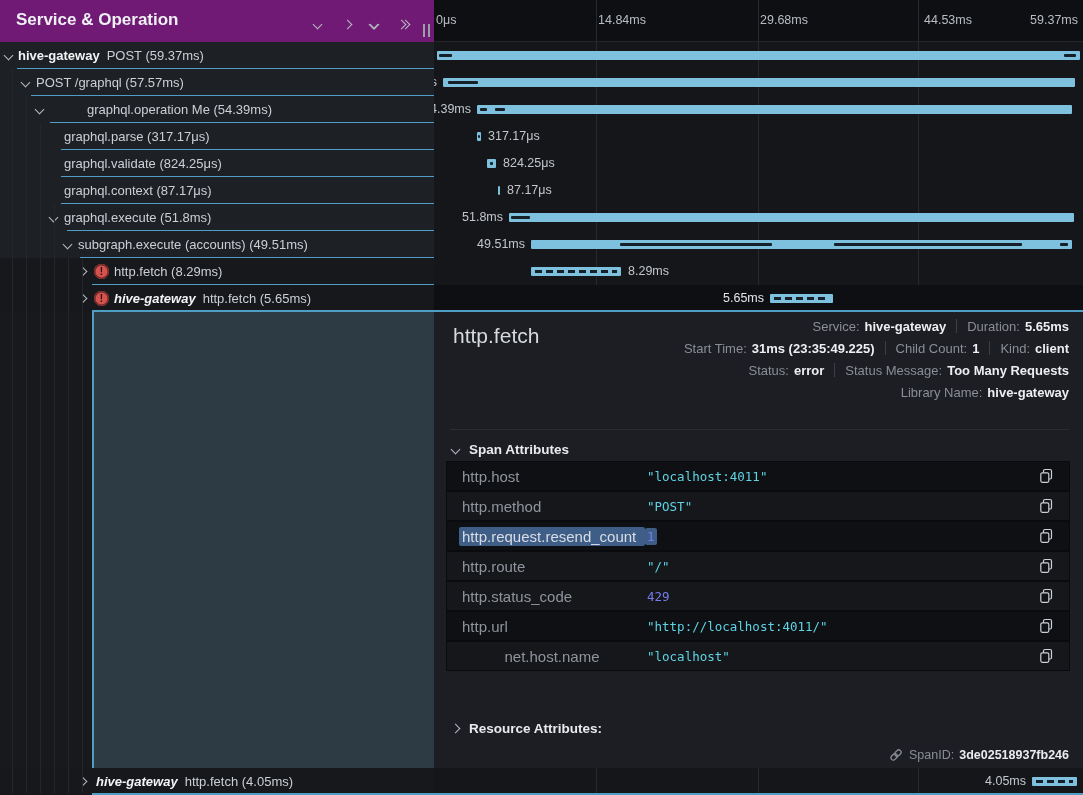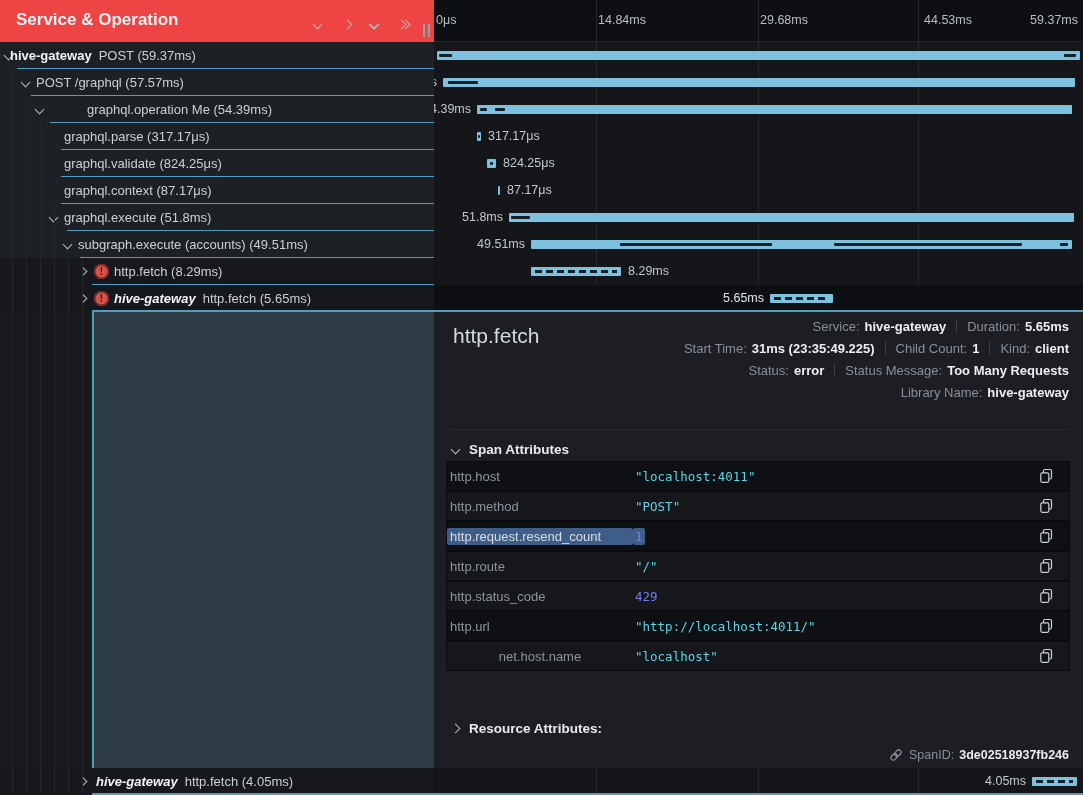--- a/index.html
+++ b/index.html
@@ -28,40 +28,40 @@
   .meta-value{color:#eceef1;font-weight:bold;}
   .meta-div{width:1px;height:14px;background:#3c4046;margin:0 10px;}
   #attr-divider{position:absolute;left:16px;right:14px;top:117px;height:1px;background:#2a2d32;}
   #attrs-header{position:absolute;left:18px;top:127px;height:20px;display:flex;align-items:center;}
   #attrs-title{font-size:13.5px;font-weight:bold;color:#e8eaed;margin-left:10px;}
   #attr-table{position:absolute;left:12px;top:149px;width:624px;background:#0a0b0e;padding:1px;}
   .attr-row{position:relative;height:28px;margin-bottom:2px;display:flex;align-items:center;}
   .attr-row:last-child{margin-bottom:0;text-align:center;}
   .attr-row.odd{background:#0e1013;}
   .attr-row.even{background:#15171b;}
-  .attr-key{font-size:13px;color:#90949c;margin-left:0;width:186px;flex:none;border-radius:2px;padding:1px 3px;}
+  .attr-key{font-size:15px;color:#90949c;margin-left:12px;width:186px;flex:none;border-radius:2px;padding:1px 3px;}
   .attr-key.selected{background:#3f5e87;color:#d9dde4;}
   .attr-val{font-family:"DejaVu Sans Mono", monospace;font-size:12.5px;white-space:nowrap;border-radius:2px;padding:1px 2px;}
   .attr-val.string{color:#5ed4e4;}
   .attr-val.number{color:#777cec;}
   .attr-val.selected{background:#3f5e87;}
   .copy-btn{position:absolute;right:14px;top:6px;width:16px;height:16px;cursor:pointer;}
   #resource-line{position:absolute;left:18px;top:405px;height:22px;display:flex;align-items:center;white-space:nowrap;overflow:hidden;max-width:620px;}
   #resource-title{font-size:13.5px;font-weight:bold;color:#e8eaed;margin-left:10px;margin-right:12px;}
   .res-key{font-size:13px;color:#8a8e96;}
   .res-eq{font-size:13px;color:#6b6f76;margin:0 5px;}
   .res-val{font-size:13px;font-weight:bold;color:#e8eaed;}
   .res-div{width:1px;height:14px;background:#3c4046;margin:0 11px;}
   #spanid-line{position:absolute;right:14px;top:433px;height:20px;display:flex;align-items:center;}
   #spanid-label{font-size:12.5px;color:#8a8e96;margin:0 5px 0 6px;}
   #spanid-value{font-size:12.5px;font-weight:bold;color:#e9ebee;}
 
   
   #tree{position:absolute;left:0;top:0;width:434px;height:795px;background:#1d2025;overflow:hidden;}
-  #tree-header{position:absolute;left:0;top:0;width:100%;height:42px;background:#ef4444;}
+  #tree-header{position:absolute;left:0;top:0;width:100%;height:42px;background:#701a75;}
   #tree-title{position:absolute;left:16px;top:10px;font-size:17px;font-weight:bold;color:#eef0f3;}
   .hdr-icon{position:absolute;top:14px;width:16px;height:14px;cursor:pointer;}
   .chev{display:inline-block;width:7px;height:7px;border-right:1.6px solid #b6bbc1;border-bottom:1.6px solid #b6bbc1;}
   .chev.down{transform:rotate(45deg);}
   .chev.right{transform:rotate(-45deg);}
   #splitter-handle{position:absolute;left:421px;top:24px;width:10px;height:13px;cursor:col-resize;}
   #splitter-handle i{position:absolute;top:0;width:2px;height:13px;background:#9aa0a8;}
   .trow{position:absolute;left:0;width:434px;height:27px;background:#1d2025;cursor:pointer;}
   .trow.dark{background:#16181c;}
   .trow .chev{position:absolute;top:10px;}
@@ -279,21 +279,21 @@
       <span class="hdr-icon" style="left:368px"><span class="chev down" style="margin:0 0 0 3px"></span><span class="chev down" style="margin:-4px 0 0 -8px"></span></span>
       <span class="hdr-icon" style="left:396px"><span class="chev right" style="margin:3px 0 0 2px"></span><span class="chev right" style="margin:3px 0 0 -3px"></span></span>
       <span id="splitter-handle">
           <i style="left:2px"></i>
           <i style="left:7px"></i>
         </span>
     </div>
     <div id="tree-rows">
         <div class="trow" style="top: 42px; width: 434px;">
           <span class="chev down" style="left: 5px;"></span>
-          <span class="trow-text" style="left: 10px; text-align: right;"><span class="svc">hive-gateway</span>POST (59.37ms)</span>
+          <span class="trow-text" style="left: 18px; text-align: right;"><span class="svc">hive-gateway</span>POST (59.37ms)</span>
         </div>
         <div class="row-border" style="left: 17px; width: 417px; top: 68px;"></div>
         <div class="trow" style="top: 69px; width: 434px;">
           <span class="chev down" style="left: 22px;"></span>
           <span class="trow-text" style="left: 36px;">POST /graphql (57.57ms)</span>
         </div>
         <div class="row-border" style="left: 31px; width: 403px; top: 95px;"></div>
         <div class="trow" style="top: 96px; width: 434px;">
           <span class="chev down" style="left: 36px;"></span>
           <span class="trow-text" style="left: 50px; margin-left: 37px;">graphql.operation Me (54.39ms)</span>

